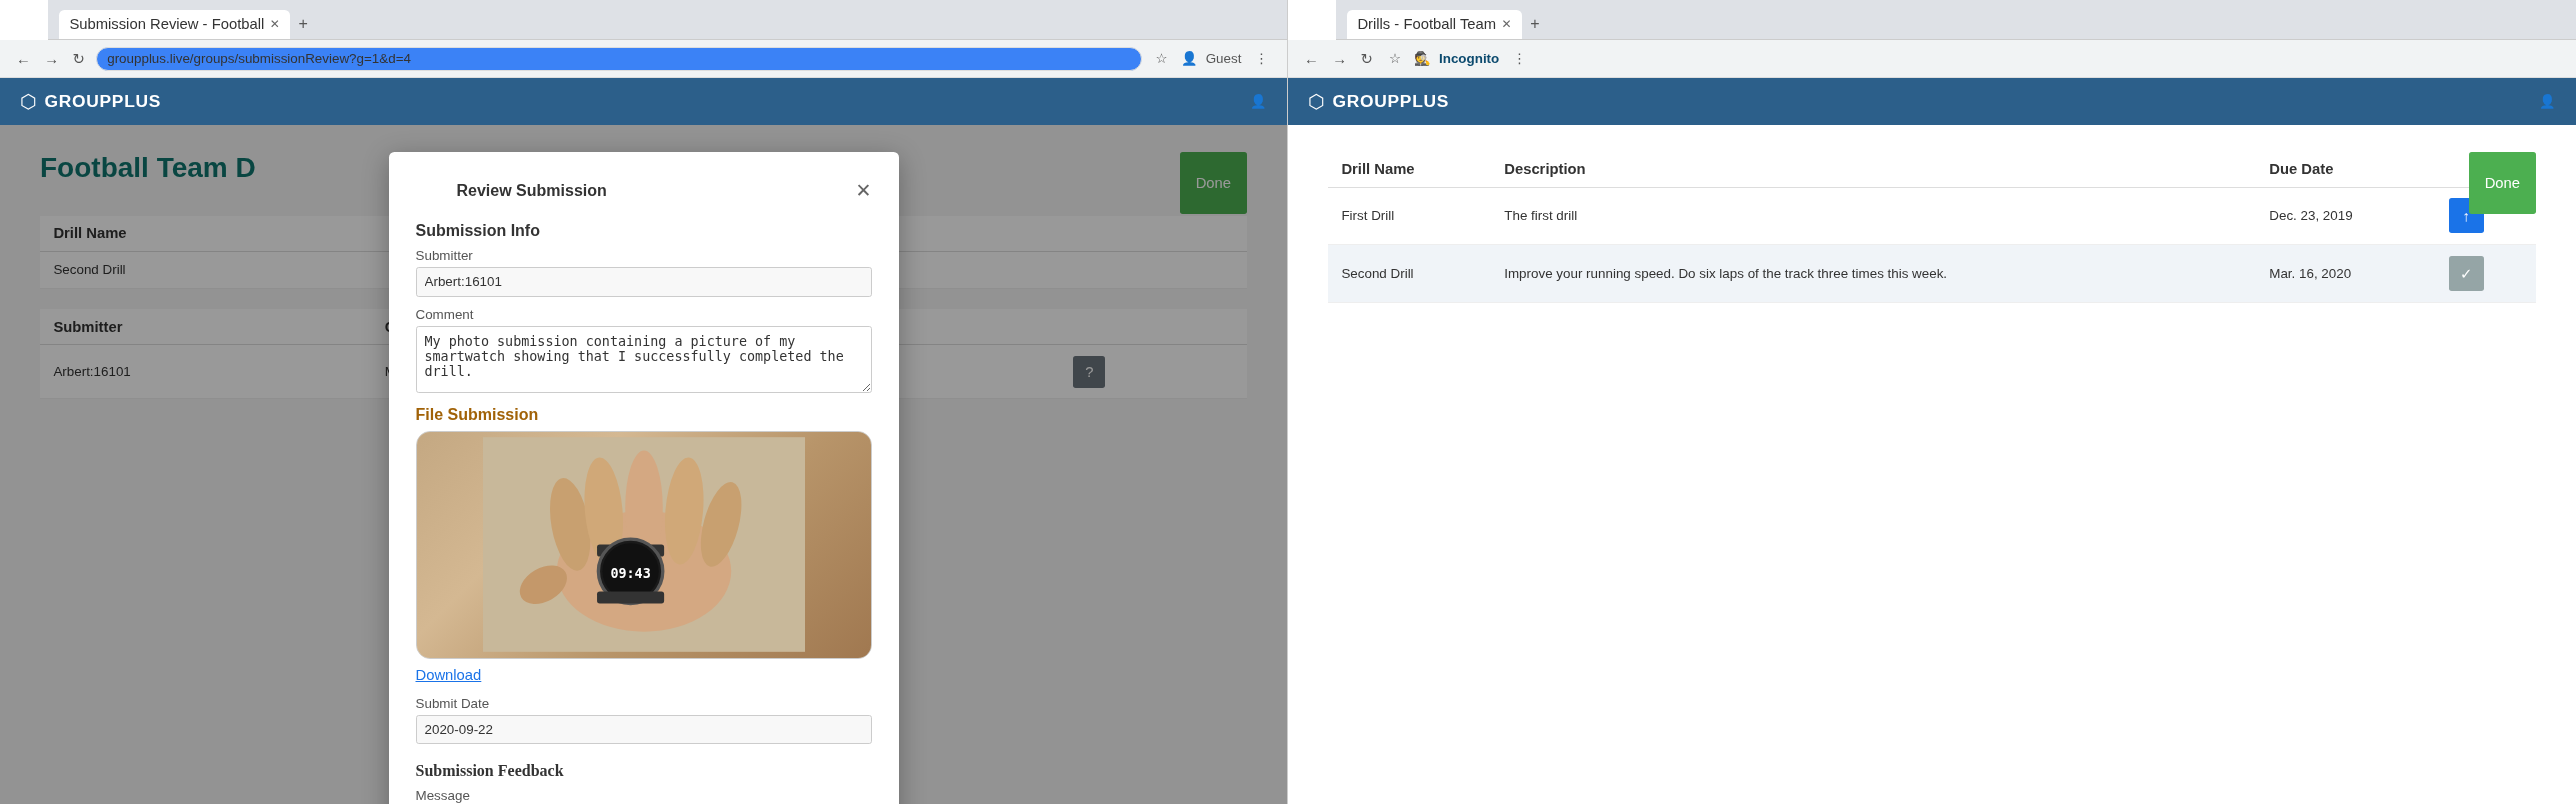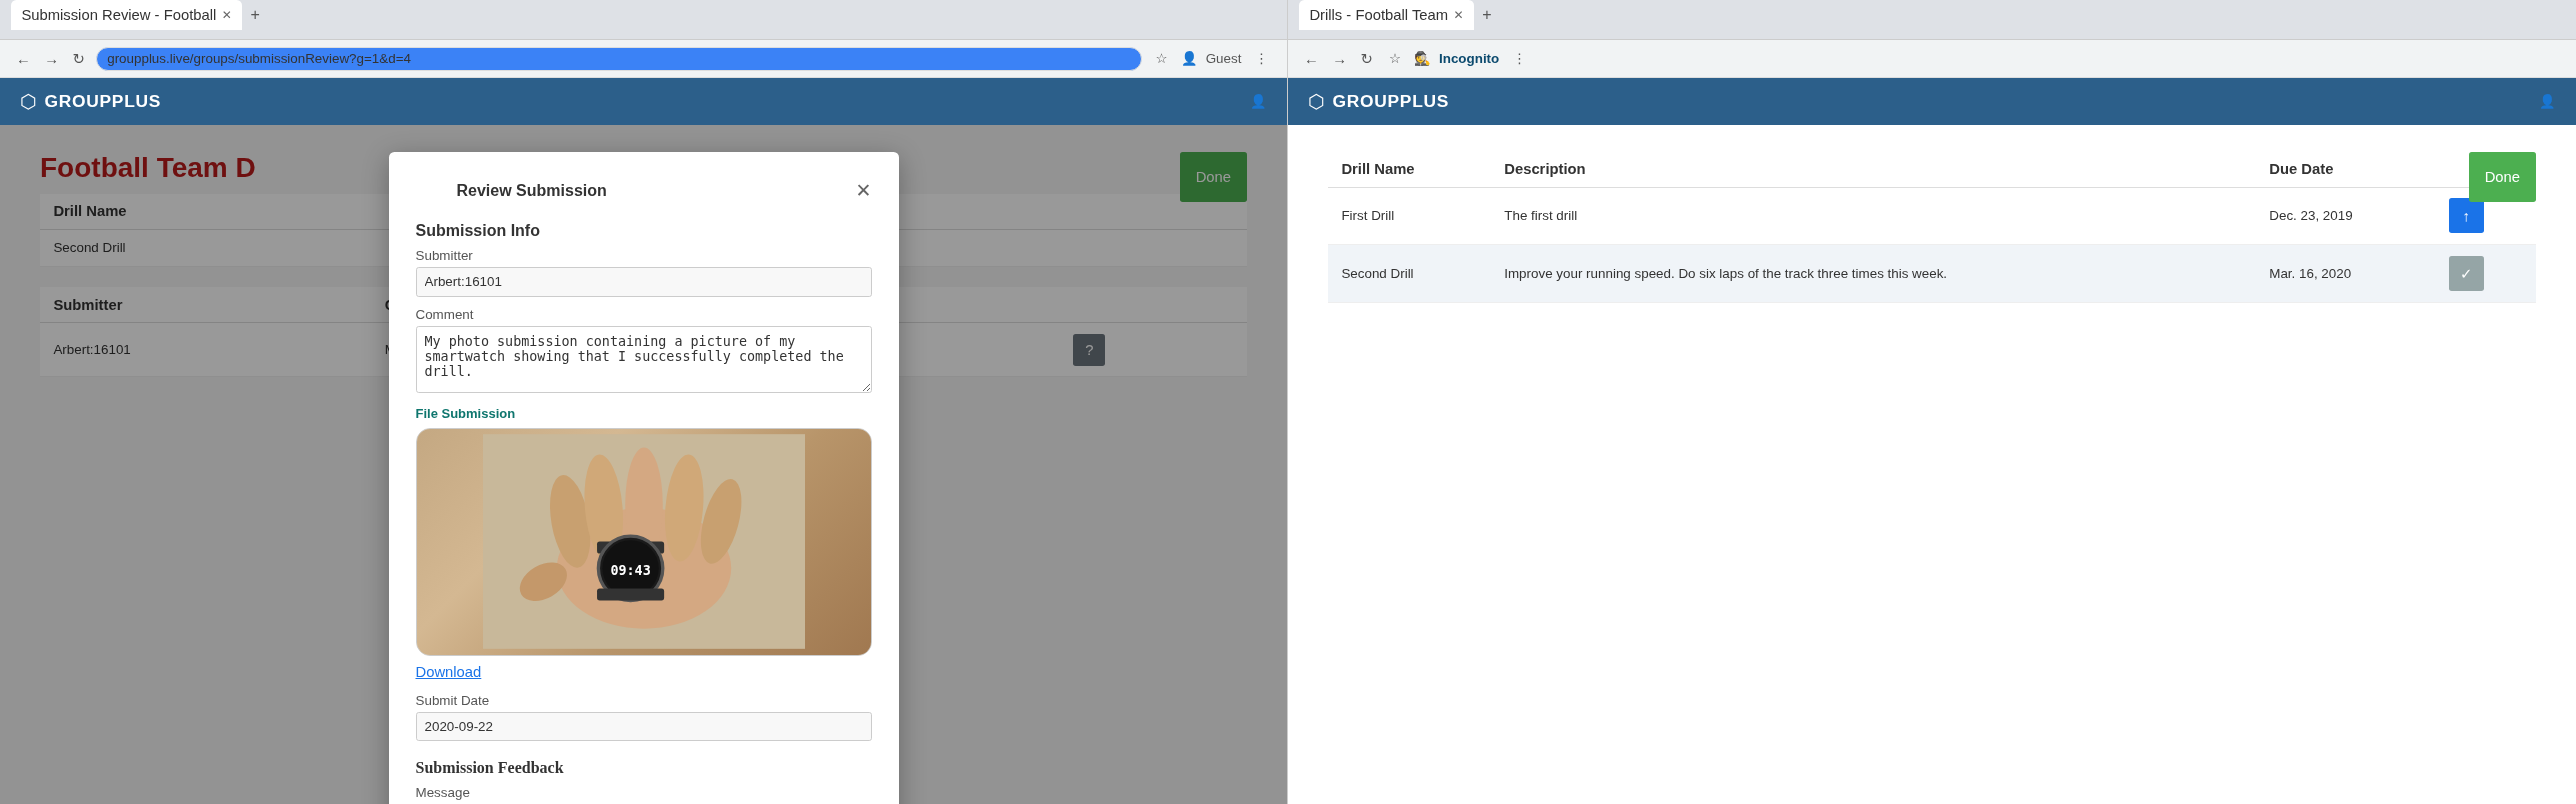--- a/index.html
+++ b/index.html
@@ -23,24 +23,25 @@
       background: #fff;
       display: flex;
       flex-direction: column;
     }
 
     
     .browser-chrome {
       background: #dee1e6;
       height: 40px;
       display: flex;
-      align-items: flex-start;
+      align-items: flex-end;
       padding: 0 10.7px;
       gap: 5.4px;
       border-bottom: 0.7px solid #ccc;
+      margin-left: 48px;
     }
 
     .tab-bar {
       display: flex;
       align-items: center;
       gap: 2.7px;
       flex: 1;
     }
 
     .tab {
@@ -151,33 +152,33 @@
     .page-content {
       flex: 1;
       padding: 27px 40px;
       background: #f5f5f5;
       position: relative;
     }
 
     .page-title {
       font-size: 28px;
       font-weight: bold;
-      color: #b91c1c;
-      margin-bottom: 10px;
+      color: #0f766e;
+      margin-bottom: 32px;
     }
 
     .done-btn {
       position: absolute;
       top: 27px;
       right: 40px;
       background: #4caf50;
       color: #fff;
       border: none;
       border-radius: 2.7px;
-      padding: 17px 16px;
+      padding: 23px 16px;
       font-size: 14.8px;
       cursor: pointer;
     }
 
     
     .drill-table {
       width: 100%;
       border-collapse: collapse;
       background: #fff;
       margin-bottom: 20px;
@@ -320,22 +321,22 @@
       border: 0.7px solid #ccc;
       border-radius: 2.7px;
       padding: 6.7px 8px;
       font-size: 13.4px;
       color: #333;
       margin-bottom: 10.7px;
       resize: vertical;
     }
 
     .file-submission-label {
-      font-size: 13px;
-      color: #0f766e;
+      font-size: 16px;
+      color: #a16207;
       margin-bottom: 6.7px;
       display: block;
       font-weight: bold;
     }
 
     .submission-image {
       width: 100%;
       height: 228px;
       background: #e8e0d0;
       border: 0.7px solid #ccc;

